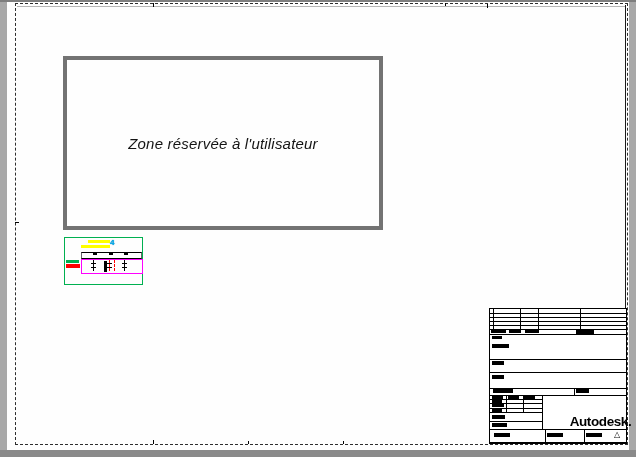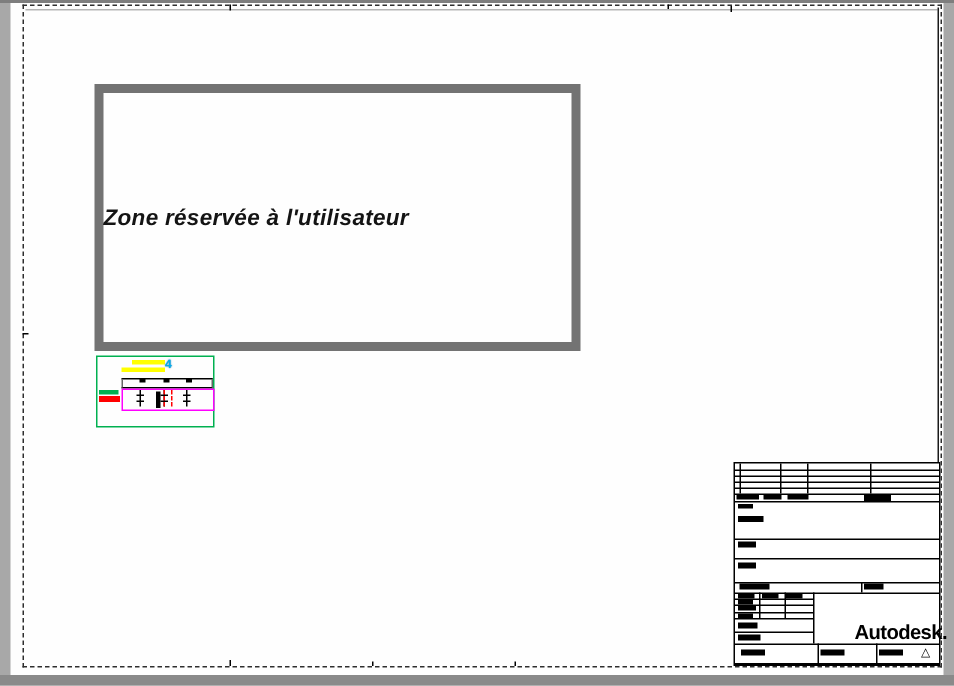--- a/index.html
+++ b/index.html
@@ -6,21 +6,21 @@
   body{font-family:"Liberation Sans",sans-serif;background:#a8a8a8;}
   .screen{position:relative;width:636px;height:457px;background:#a8a8a8;overflow:hidden;}
   .abs{position:absolute;}
   .paper{left:7px;top:2px;width:622px;height:448px;background:#fefefe;}
   .strip-top{left:0;top:0;width:636px;height:2px;background:#7e7e7e;}
   .strip-bottom{left:0;top:450px;width:636px;height:7px;background:#8a8a8a;}
   .plot-margin{left:15px;top:3px;width:611px;height:440px;border:1px dashed #2e2e2e;}
   .frame-top{left:17px;top:6px;width:608px;height:1px;background:#b5b5b5;}
   .frame-right{left:625px;top:5px;width:1px;height:436px;background:#1a1a1a;}
   .tick{background:#000;}
-  .user-zone{left:63px;top:56px;width:312px;height:166px;border:6px solid #737373;display:flex;align-items:center;font-weight:bold;}
+  .user-zone{left:63px;top:56px;width:312px;height:166px;border:4px solid #737373;display:flex;align-items:center;justify-content:center;}
   .user-zone span{font-style:italic;font-size:15px;color:#141414;letter-spacing:.2px;}
   
   .preview{left:64px;top:237px;width:77px;height:46px;border:1px solid #00b050;}
   .ybar{background:#ffff00;}
   .gbar{background:#00b050;}
   .rbar{background:#ff0000;}
   .beam{left:16px;top:14px;width:59px;height:5px;border-top:1px solid #000;border-bottom:1px solid #000;border-left:1px solid #666;border-right:1px solid #666;}
   .beam .sq{position:absolute;width:4px;height:3px;background:#000;top:-1px;}
   .slab{left:16px;top:21px;width:60px;height:13px;border:1px solid #ff00ff;}
   .support{position:absolute;top:0;width:5px;height:11px;}

